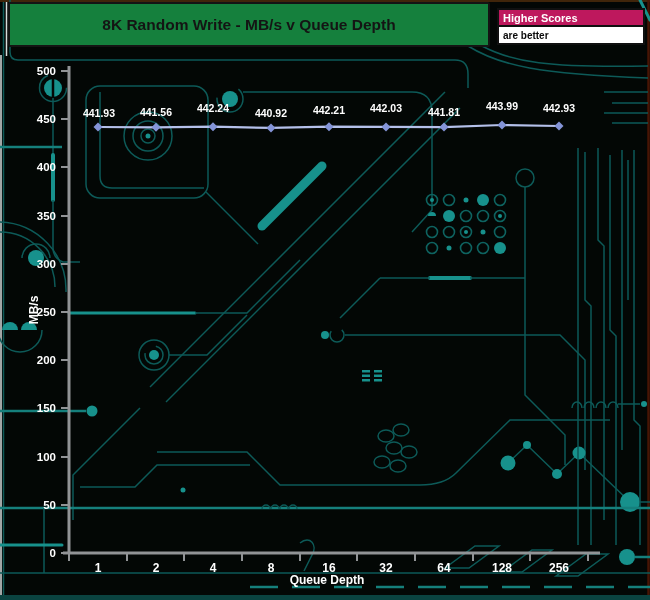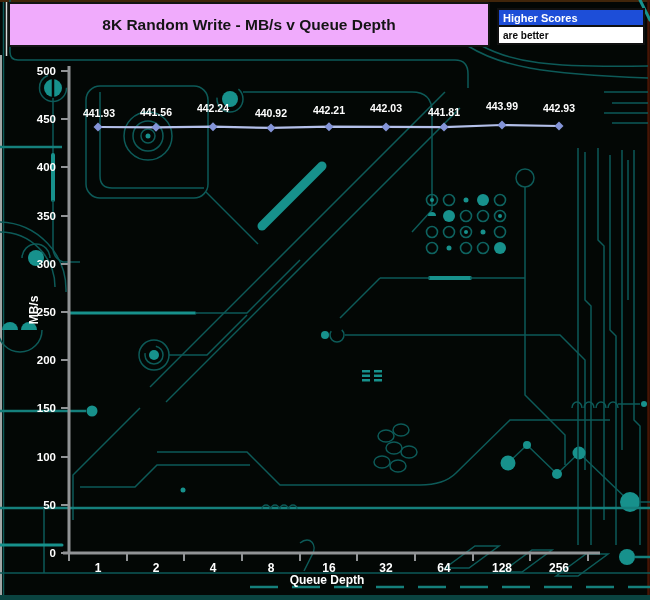--- a/index.html
+++ b/index.html
@@ -2,25 +2,25 @@
 <html><head>
 <meta charset="utf-8">
 <style>
   html,body{margin:0;padding:0;background:#000;}
   #stage{position:relative;width:650px;height:600px;background:#030705;overflow:hidden;
          font-family:"Liberation Sans","DejaVu Sans",sans-serif;}
   svg{position:absolute;left:0;top:0;}
   #bg{z-index:0;}
   #chart{z-index:2;}
   .hdr{position:absolute;z-index:3;box-sizing:border-box;}
-  #title-box{left:8px;top:2px;width:482px;height:45px;background:#f0abfc;border:2px solid #141414;
+  #title-box{left:8px;top:2px;width:482px;height:45px;background:#15803d;border:2px solid #141414;
              border-radius:2px;display:flex;flex-direction:column;align-items:center;justify-content:center;}
   #title-box .t1{font-size:15.5px;font-weight:bold;color:#141414;line-height:1.25;}
   #title-box .t2{font-size:13px;font-weight:bold;color:#1d1d1d;line-height:1.2;}
-  #legend-top{left:497px;top:8px;width:148px;height:19px;background:#1d4ed8;border:2px solid #101010;
+  #legend-top{left:497px;top:8px;width:148px;height:19px;background:#be185d;border:2px solid #101010;
               color:#fff;font-size:11px;font-weight:bold;display:flex;align-items:center;padding-left:4px;}
   #legend-bottom{left:497px;top:27px;width:148px;height:18px;background:#ffffff;border:2px solid #101010;
               border-top:none;color:#0a0a0a;font-size:10px;font-weight:bold;display:flex;align-items:center;padding-left:4px;}
   .axis-txt{fill:#ffffff;font-weight:bold;font-size:11.5px;font-family:"Liberation Sans",sans-serif;}
   .dl{fill:#ffffff;font-weight:bold;font-size:10.5px;font-family:"Liberation Sans",sans-serif;text-anchor:middle;}
   .axt{fill:#ffffff;font-weight:bold;font-size:12px;font-family:"Liberation Sans",sans-serif;text-anchor:middle;}
   .c1{stroke:#0d5a58;fill:none;stroke-width:1.5;}
   .c2{stroke:#15807c;fill:none;stroke-width:2.5;}
   .cw{stroke:#17918c;fill:none;stroke-linecap:round;}
   .cf{fill:#17918c;stroke:none;}

